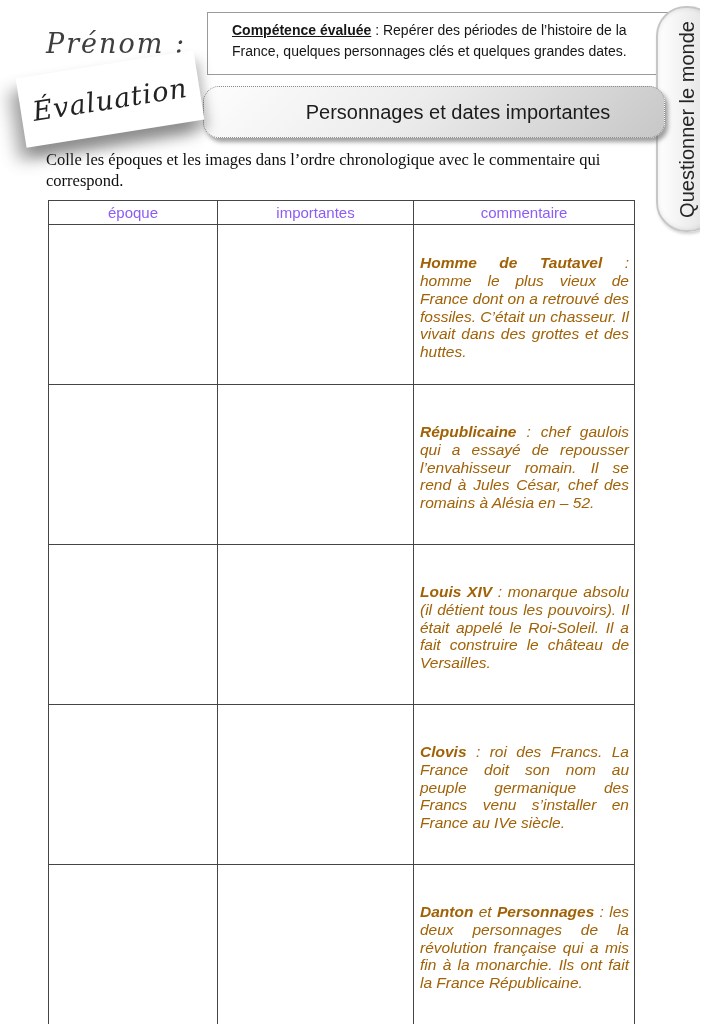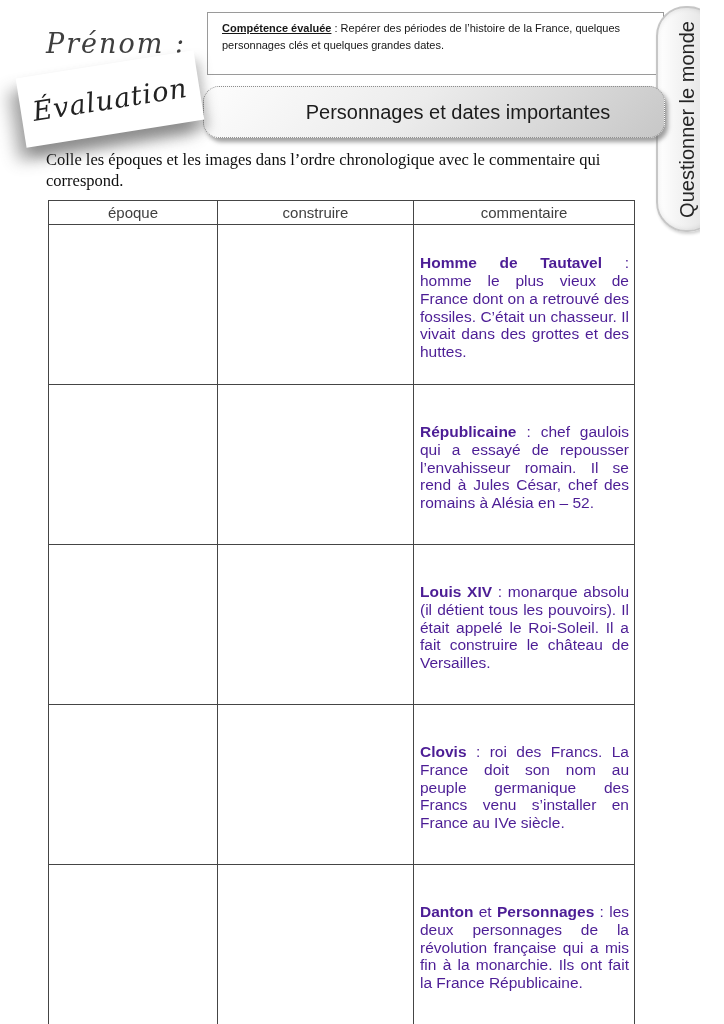--- a/index.html
+++ b/index.html
@@ -5,21 +5,21 @@
   html,body{margin:0;padding:0;background:#ffffff;}
   body{font-family:"Liberation Sans",sans-serif;color:#111;}
   .page{position:relative;width:700px;height:1024px;background:#fff;overflow:hidden;}
 
   
   .prenom{position:absolute;left:46px;top:28px;font-family:"DejaVu Serif",serif;
     font-style:italic;font-size:27px;color:#3f3f3f;letter-spacing:2px;}
 
   
   .competence{position:absolute;left:207px;top:12px;width:432px;height:49px;
-    border:1px solid #9a9a9a;padding:7px 9px 5px 14px;font-size:11px;line-height:1.5;color:#161616;}
+    border:1px solid #9a9a9a;padding:7px 9px 5px 24px;font-size:14px;line-height:1.5;color:#161616;}
   .competence .label{font-weight:bold;text-decoration:underline;}
 
   
   .eval-card{position:absolute;left:20px;top:64px;width:180px;height:70px;background:#ffffff;
     transform:rotate(-9deg);box-shadow:-10px 12px 16px rgba(70,70,70,.45), 4px 10px 12px rgba(90,90,90,.35);
     display:flex;align-items:center;justify-content:center;z-index:3;}
   .eval-card span{font-family:"DejaVu Serif",serif;font-style:italic;font-size:27px;color:#222;letter-spacing:1px;}
 
   
   .banner{position:absolute;left:203px;top:86px;width:412px;height:50px;border-radius:16px;
@@ -35,24 +35,24 @@
     box-shadow:inset 0 0 5px rgba(0,0,0,.10), 1px 2px 3px rgba(0,0,0,.18);
     display:flex;align-items:center;justify-content:center;box-sizing:border-box;}
   .side-tab span{transform:rotate(-90deg);white-space:nowrap;font-size:20px;color:#252525;}
 
   
   .instruction{position:absolute;left:46px;top:149px;width:606px;font-size:16.5px;line-height:1.3;color:#0e0e0e;font-family:Liberation Serif, serif;}
 
   
   table.sheet{position:absolute;left:48px;top:200px;width:586px;border-collapse:collapse;table-layout:fixed;}
   table.sheet th,table.sheet td{border:1px solid #454545;}
-  table.sheet th{height:21px;font-weight:normal;font-size:15px;color:#404040;padding:1px 0;}
+  table.sheet th{height:21px;font-weight:normal;font-size:15px;color:#8b5cf6;padding:1px 0;}
   table.sheet td{height:153px;vertical-align:middle;}
   td.c-comment{padding:6px 5px 0 6px;}
-  .comment{margin:0;text-align:justify;font-size:15.5px;line-height:1.16;color:#4c1d95;}
+  .comment{margin:0;text-align:justify;font-size:15.5px;line-height:1.16;color:#a16207;font-style:italic;}
   .comment b{font-weight:bold;}
 </style>
 </head>
 <body>
 
 <div class="page">
 
   <div class="prenom">Prénom :</div>
 
   <div class="competence">
@@ -75,21 +75,21 @@
 
   <table class="sheet">
     <colgroup>
       <col style="width:169px">
       <col style="width:196px">
       <col style="width:221px">
     </colgroup>
     <thead>
       <tr>
         <th>époque</th>
-        <th>construire</th>
+        <th>importantes</th>
         <th>commentaire</th>
       </tr>
     </thead>
     <tbody>
     <tr>
       <td class="c-epoque"></td>
       <td class="c-personnages"></td>
       <td class="c-comment">
         <p class="comment"><b>Homme de Tautavel</b><span> : homme le plus vieux de France dont on a retrouvé des fossiles. C’était un chasseur. Il vivait dans des grottes et des huttes.</span></p>
       </td>

